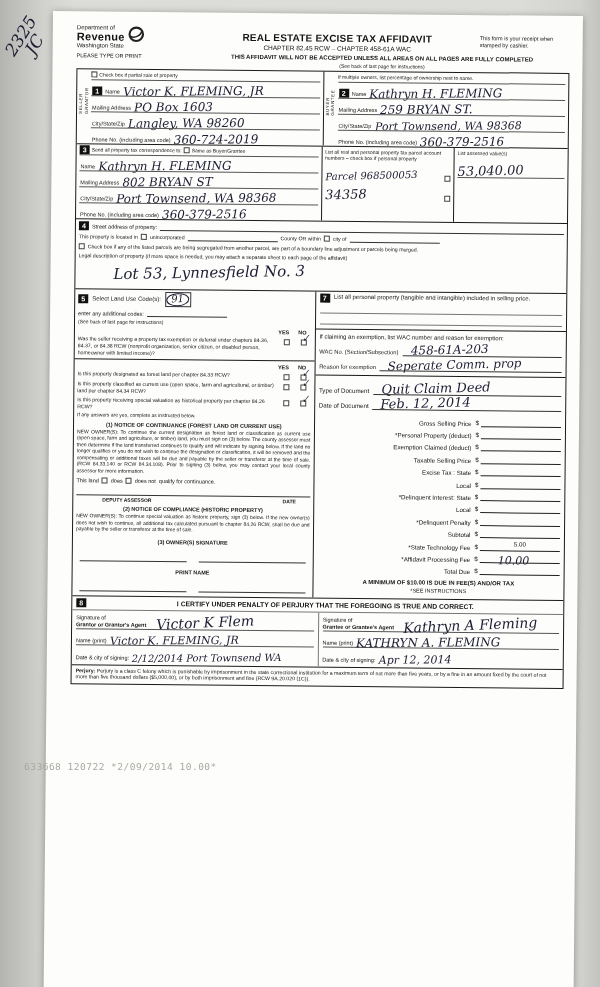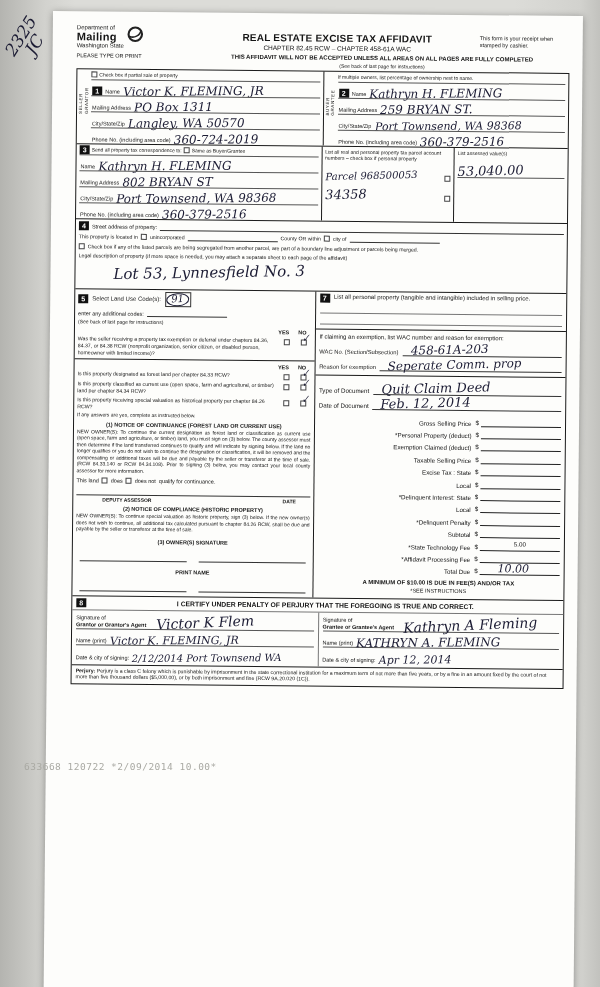--- a/index.html
+++ b/index.html
@@ -76,21 +76,21 @@
 .sec7head{display:flex;gap:4px;align-items:flex-start}
 .ruled{border-bottom:1px solid #777;height:11px}
 .exline{display:flex;align-items:flex-end;gap:4px;height:15px}
 .exline .lbl{font-size:5.8px;flex:none;padding-bottom:1px}
 .ulflex{flex:1;border-bottom:1px solid #333;position:relative;height:13px}
 .ulflex .hw{position:absolute;left:8px;bottom:0;transform:rotate(-2deg)}
 .mrow{display:flex;justify-content:flex-end;align-items:flex-end;font-size:6.2px;height:12.4px}
 .mcur{margin:0 2px 1px 4px}
 .mline{width:80px;border-bottom:1px solid #222;height:11px;position:relative;flex:none;text-align:center}
 .mline .pv{font-size:6.2px}
-.mline .hw{position:absolute;left:18px;bottom:0}
+.mline .hw{position:absolute;left:18px;bottom:8px}
 .minnote{text-align:center;font-size:6px;font-weight:bold;margin-top:5px}
 .seeinstr{text-align:center;font-size:5.5px;margin-top:2px}
 
 .certhead{display:flex;align-items:center;gap:5px;padding:2px 4px;border-bottom:1px solid #777}
 .certhead .ct{flex:1;text-align:center;font-size:6.8px;font-weight:bold}
 .certrow{display:flex;border-bottom:1px solid #1a1a1a}
 .certcol{width:50%;padding:2px 4px 3px 4px;position:relative}
 .certcol+.certcol{border-left:1px solid #777}
 .sigrow{display:flex;align-items:flex-end;min-height:17px;border-bottom:1px solid #555;position:relative}
 .siglab{font-size:5.5px;line-height:1.25}
@@ -112,21 +112,21 @@
 </div>
 
 <div class="stamp">633668 120722 *2/09/2014 10.00*</div>
 
 <div class="paper">
 
   <div class="hdr">
     <div class="logo">
       <div>
         <div class="lt1">Department of</div>
-        <div class="lt2">Mailing</div>
+        <div class="lt2">Revenue</div>
         <div class="lt3">Washington State</div>
       </div>
       <svg class="logo-mark" viewBox="0 0 24 24">
         <circle cx="12" cy="12" r="9.5" fill="none" stroke="#222" stroke-width="3"></circle>
         <path d="M4 15 C 10 18, 19 14, 20 6" fill="none" stroke="#222" stroke-width="2.2"></path>
       </svg>
     </div>
     <div class="titleblk">
       <div class="title">REAL ESTATE EXCISE TAX AFFIDAVIT</div>
       <div class="subtitle">CHAPTER 82.45 RCW – CHAPTER 458-61A WAC</div>
@@ -153,25 +153,25 @@
           <span class="cb"></span>
           <span>Check box if partial sale of property</span>
         </div>
         <div class="field">
           <span class="secnum">1</span>
           <span class="lbl">Name</span>
           <span class="hw v12">Victor K. FLEMING, JR</span>
         </div>
         <div class="field">
           <span class="lbl">Mailing Address</span>
-          <span class="hw v12">PO Box 1311</span>
+          <span class="hw v12">PO Box 1603</span>
         </div>
         <div class="field">
           <span class="lbl">City/State/Zip</span>
-          <span class="hw v12">Langley, WA 50570</span>
+          <span class="hw v12">Langley, WA 98260</span>
         </div>
         <div class="field">
           <span class="lbl">Phone No. (including area code)</span>
           <span class="hw v12">360-724-2019</span>
         </div>
       </div>
       <div class="half">
         <div class="vwrap">
           <span>BUYER</span>
           <span>GRANTEE</span>

